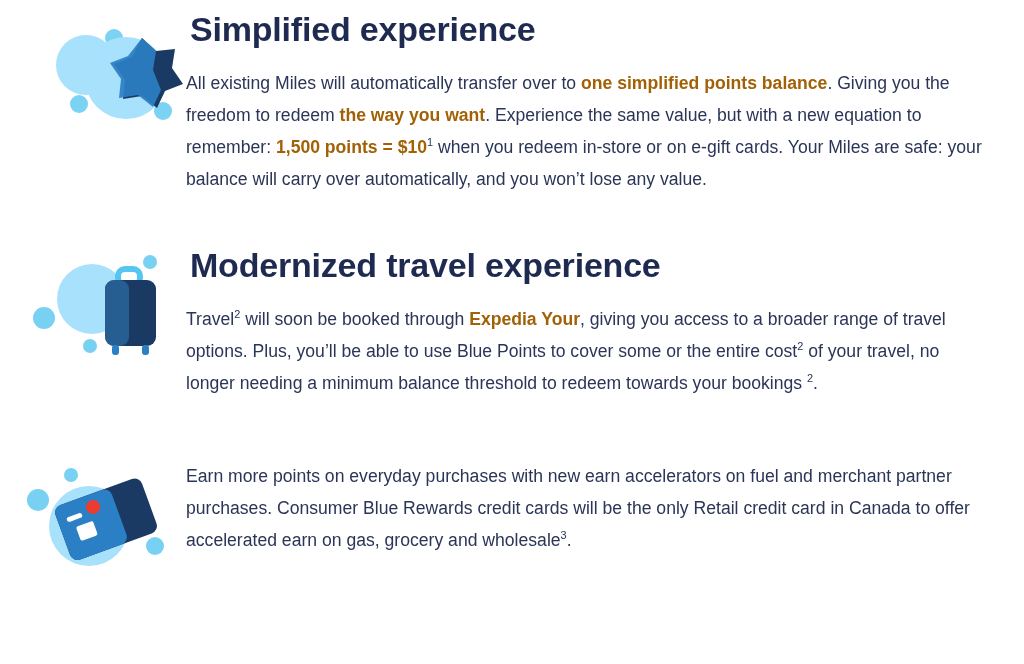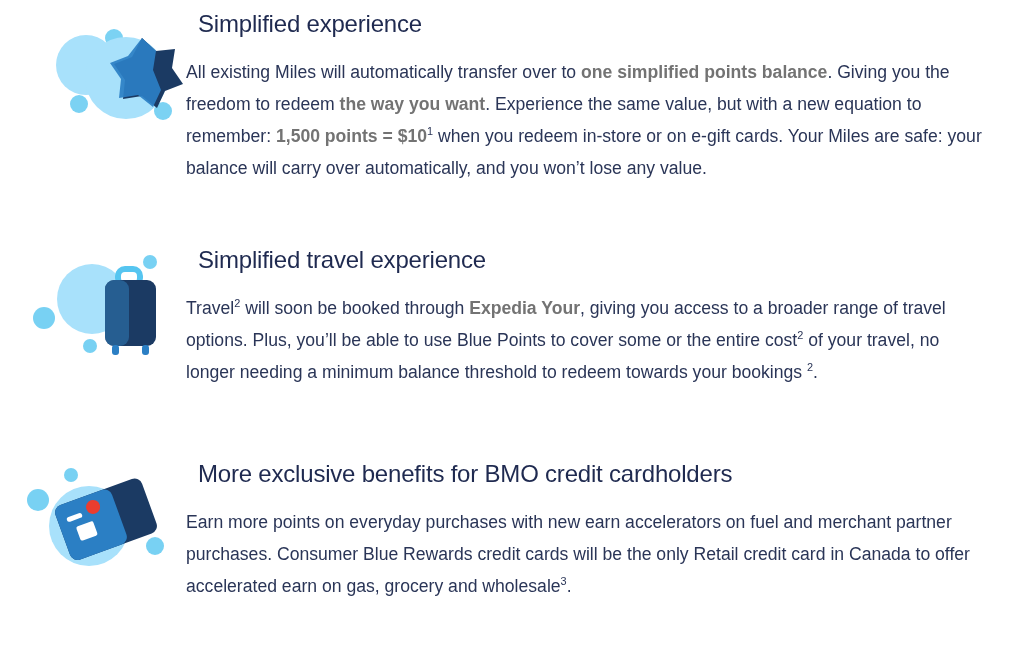--- a/index.html
+++ b/index.html
@@ -34,42 +34,42 @@
     height: 120px;
     position: relative;
   }
 
   .feature-body {
     flex: 1 1 auto;
     padding-top: 2px;
   }
 
   .feature-title {
-    margin: 0 0 18px 12px;
-    font-size: 24px;
+    margin: 0 0 18px 4px;
+    font-size: 34px;
     line-height: 1.15;
-    font-weight: 400;
+    font-weight: 700;
     letter-spacing: -0.2px;
     color: #1f2a50;
     font-family: "Liberation Sans", "DejaVu Sans", sans-serif;
   }
 
   .feature-text {
     margin: 0;
     font-size: 17.6px;
     line-height: 32px;
     color: #2a3557;
     font-weight: 400;
     max-width: 800px;
   }
 
   .feature-text b,
   .feature-text strong {
     font-weight: 700;
-    color: #737373;
+    color: #a16207;
   }
 
   .feature-text sup {
     font-size: 0.62em;
     line-height: 0;
     vertical-align: super;
     font-weight: 400;
   }
 
   
@@ -111,21 +111,21 @@
         <circle cx="64" cy="102" r="7" fill="#56c5f0" opacity="0.8"></circle>
         <circle cx="66" cy="55" r="35" fill="#a8e1fb"></circle>
         <rect x="92" y="25" width="22" height="16" rx="7" fill="none" stroke="#56c5f0" stroke-width="6"></rect>
         <rect x="79" y="36" width="51" height="66" rx="9" fill="#1b3a63"></rect>
         <rect x="79" y="36" width="24" height="66" rx="9" fill="#2b6ca3" opacity="0.72"></rect>
         <rect x="86" y="101" width="7" height="10" rx="3" fill="#2b7fc4"></rect>
         <rect x="116" y="101" width="7" height="10" rx="3" fill="#2b7fc4"></rect>
       </svg>
     </div>
     <div class="feature-body">
-      <h2 class="feature-title">Simplified travel experience</h2>
+      <h2 class="feature-title">Modernized travel experience</h2>
       <p class="feature-text">Travel<sup>2</sup> will soon be booked through <b>Expedia Your</b>, giving you access to a broader range of travel options. Plus, you’ll be able to use Blue Points to cover some or the entire cost<sup>2</sup> of your travel, no longer needing a minimum balance threshold to redeem towards your bookings <sup>2</sup>.</p>
     </div>
   </section>
 
   <section class="feature" id="feature-2">
     <div class="feature-icon">
       <svg class="icon-svg" viewBox="0 0 160 120">
         <circle cx="45" cy="17" r="7" fill="#56c5f0" opacity="0.8"></circle>
         <circle cx="12" cy="42" r="11" fill="#56c5f0" opacity="0.8"></circle>
         <circle cx="129" cy="88" r="9" fill="#56c5f0" opacity="0.8"></circle>
@@ -133,18 +133,17 @@
         <g transform="rotate(-20 75 62)">
           <rect x="34" y="34" width="92" height="58" rx="8" fill="#1b3a63"></rect>
           <rect x="34" y="34" width="60" height="58" rx="8" fill="#2b7fc4"></rect>
           <rect x="43" y="48" width="16" height="5" rx="2.5" fill="#ffffff"></rect>
           <circle cx="72" cy="47" r="7" fill="#ea3d2f"></circle>
           <rect x="49" y="60" width="18" height="15" rx="2" fill="#ffffff"></rect>
         </g>
       </svg>
     </div>
     <div class="feature-body">
-      <h2 class="feature-title">More exclusive benefits for BMO credit cardholders</h2>
       <p class="feature-text">Earn more points on everyday purchases with new earn accelerators on fuel and merchant partner purchases. Consumer Blue Rewards credit cards will be the only Retail credit card in Canada to offer accelerated earn on gas, grocery and wholesale<sup>3</sup>.</p>
     </div>
   </section>
 
 </div>
 
 </body></html>

